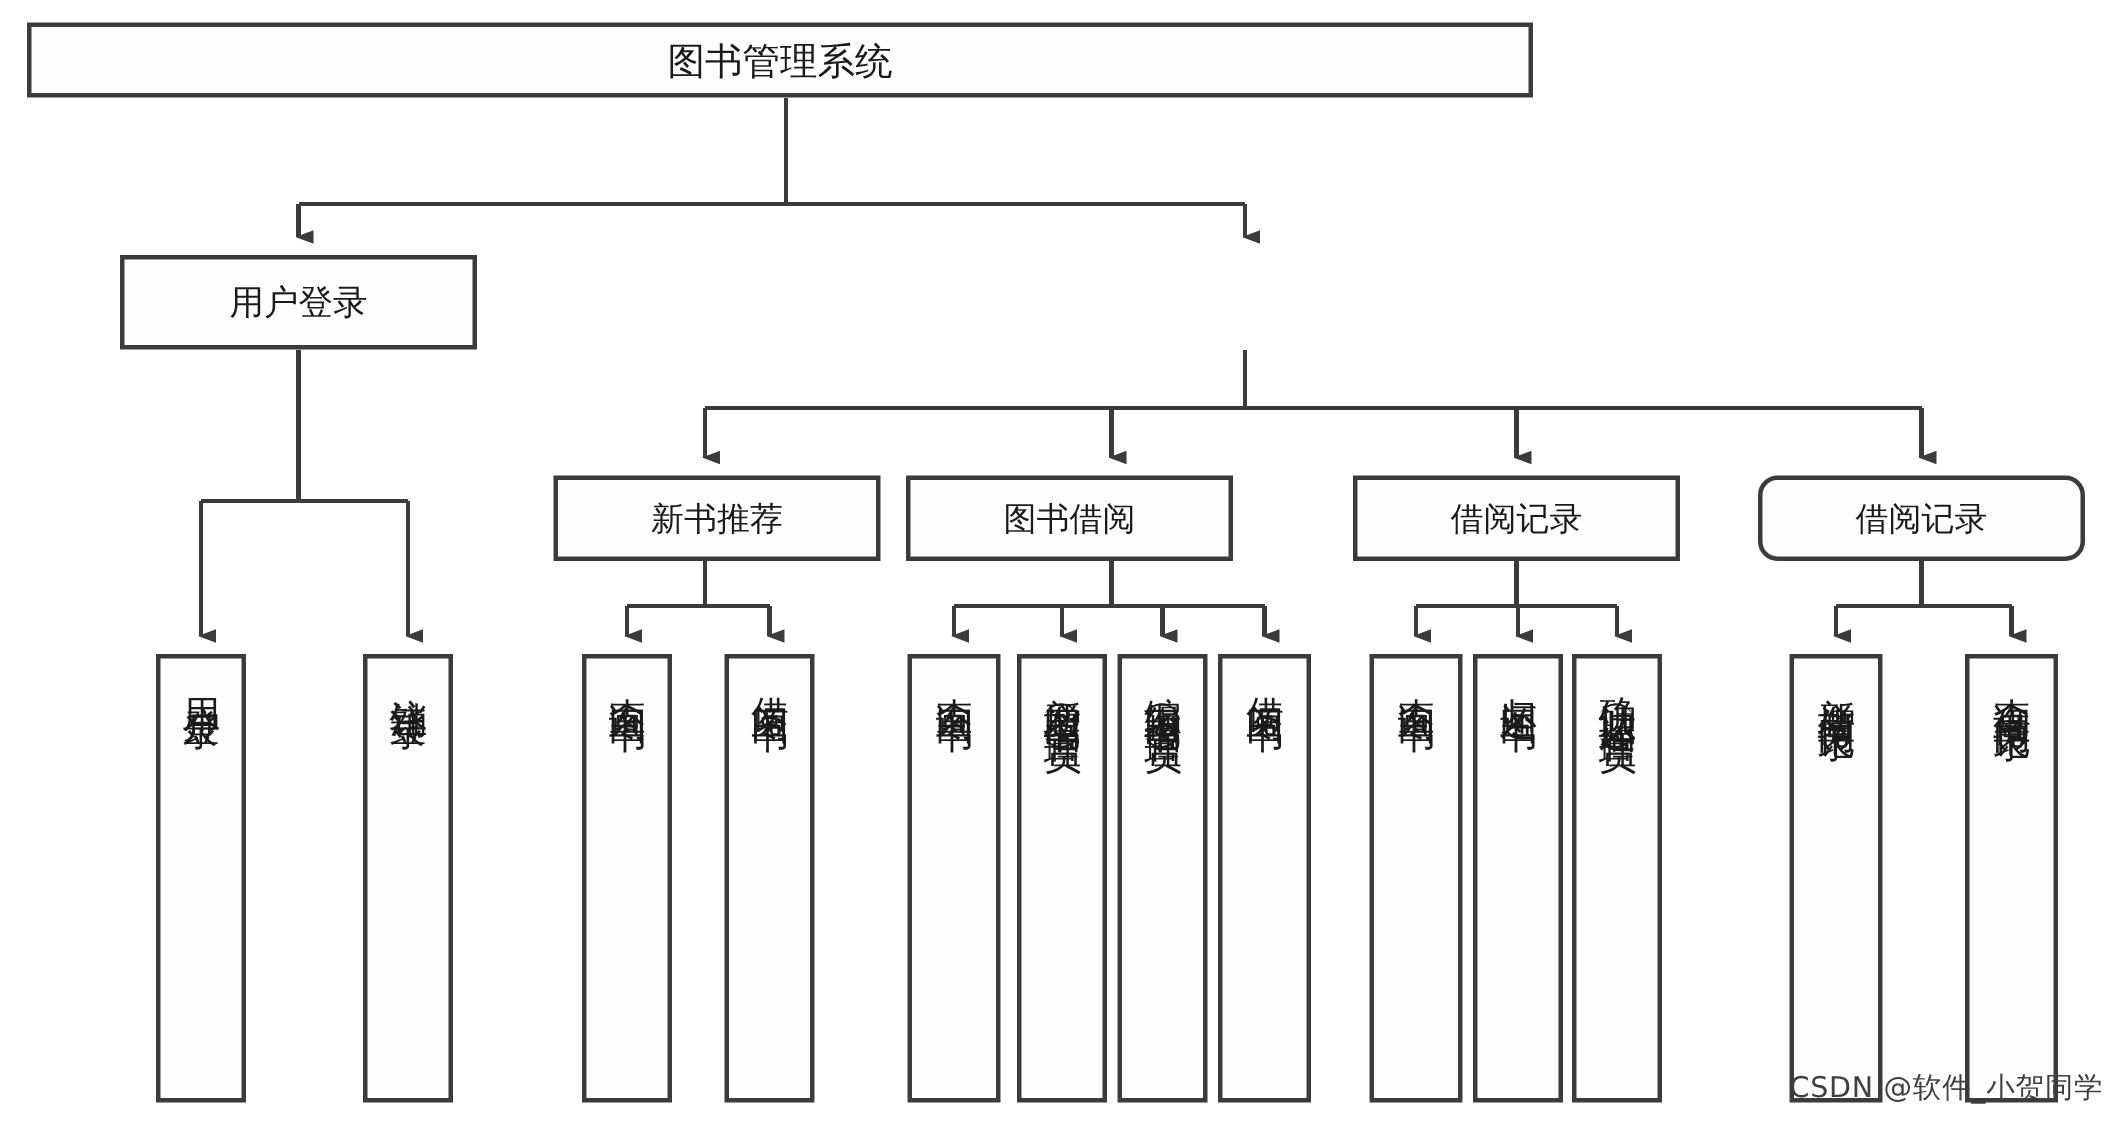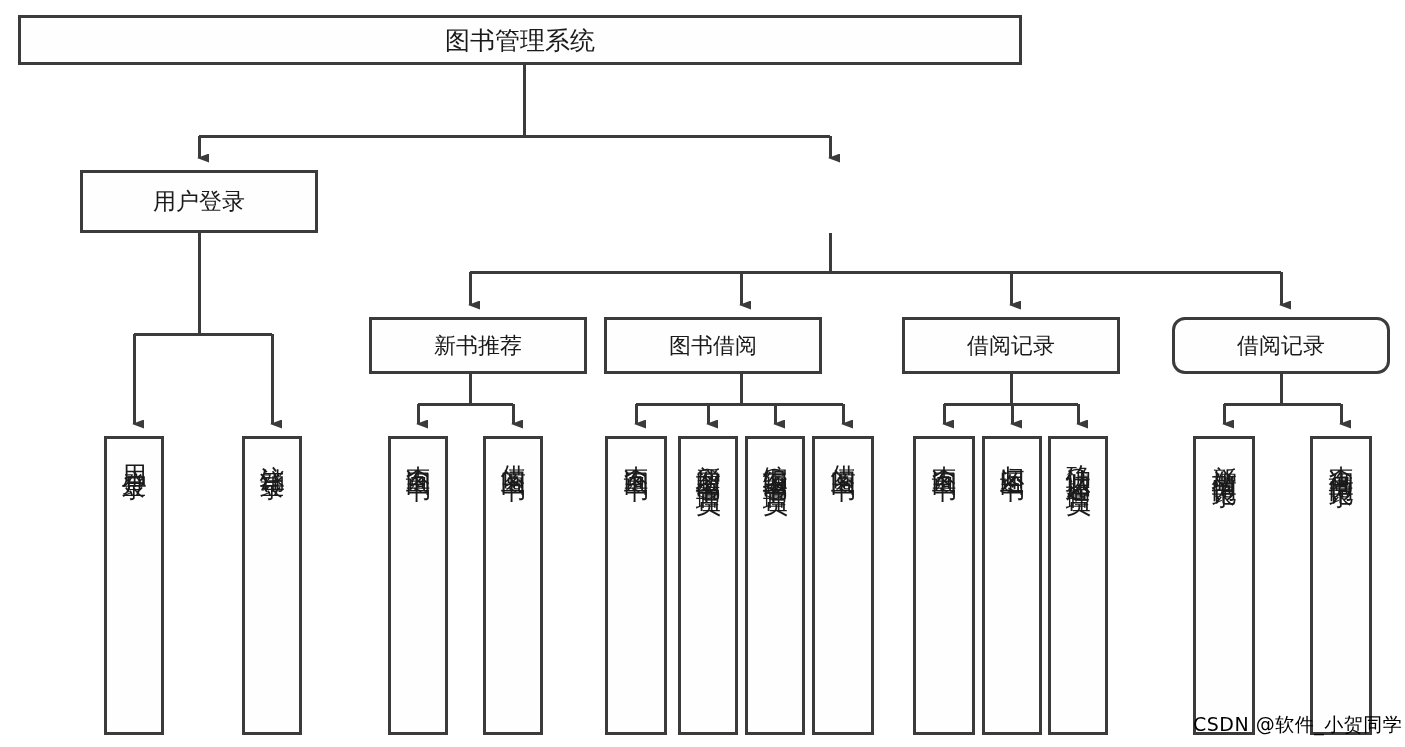--- a/index.html
+++ b/index.html
@@ -33,21 +33,21 @@
     writing-mode:vertical-rl;
     text-orientation:upright;
     line-height:1.02;
     white-space:nowrap;
     display:block;
   }
   .watermark{
     position:absolute;
     left:1193px;top:712px;
     font-size:19px;
-    color:#000000;
+    color:#404040;
     letter-spacing:0.5px;
     white-space:nowrap;
     pointer-events:none;
   }
 </style>
 </head>
 <body>
 
 <div id="diagram-root">
 

